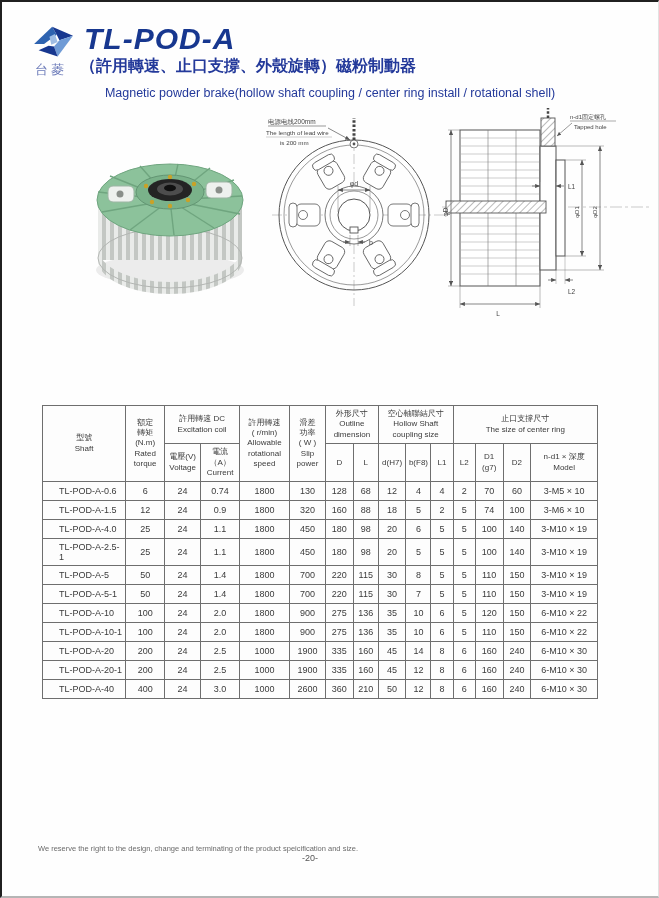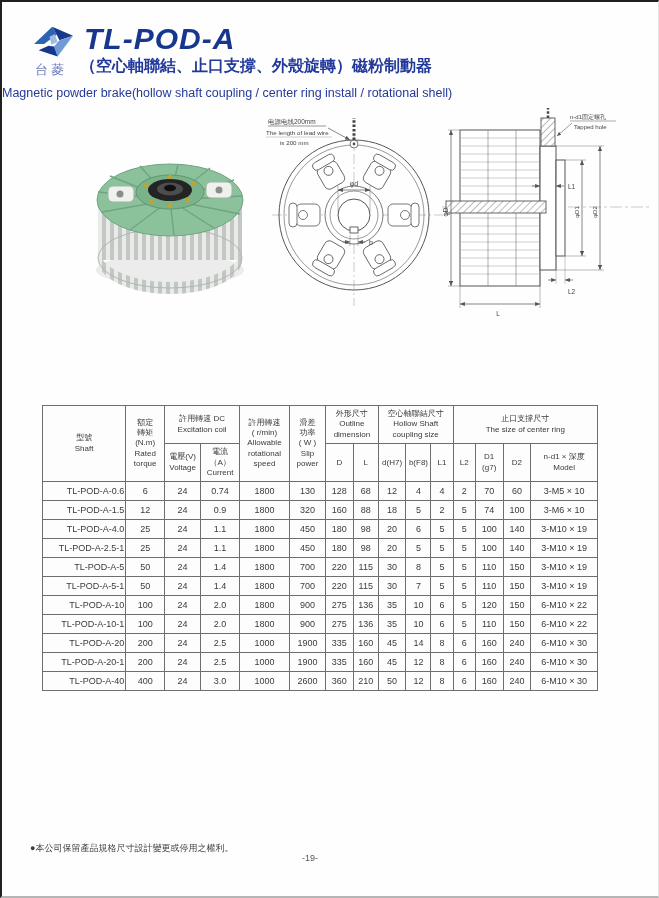--- a/index.html
+++ b/index.html
@@ -9,54 +9,54 @@
     font-family:"Liberation Sans", sans-serif;
     border-left:2px solid #202020;border-top:2px solid #202020;
     border-right:1px solid #e2e2e2;border-bottom:2px solid #b5b5b5;
   }
   
   .logo{position:absolute;left:28px;top:22px;width:48px;height:38px;}
   .brand{position:absolute;left:33px;top:59px;font-size:13px;color:#6a79b8;letter-spacing:3px;}
   .title{position:absolute;left:82px;top:20px;font-size:30px;font-weight:bold;font-style:italic;
          color:#17378f;letter-spacing:1px;}
   .sub-zh{position:absolute;left:78px;top:54px;font-size:16px;font-weight:bold;color:#23399a;}
-  .sub-en{position:absolute;left:0;top:84px;width:100%;text-align:left;font-size:12.5px;color:#23399a;}
+  .sub-en{position:absolute;left:0;top:84px;width:100%;text-align:center;font-size:12.5px;color:#23399a;}
   
   .fig-photo{position:absolute;left:80px;top:128px;}
   .fig-front{position:absolute;left:258px;top:112px;}
   .fig-side{position:absolute;left:438px;top:106px;}
   svg text{font-family:"Liberation Sans", sans-serif;fill:#444;}
   
   .spec-table{position:absolute;left:40px;top:403px;width:556px;border-collapse:collapse;
               table-layout:fixed;background:#fdfdfd;}
   .spec-table th,.spec-table td{border:1px solid #6e6e6e;color:#3a3a3a;}
   .spec-table th{font-size:8px;font-weight:normal;padding:3px 1px;white-space:pre-line;line-height:1.3;}
   .spec-table td{font-size:9px;text-align:center;padding:3px 1px;height:12px;}
-  .spec-table td.model{text-align:right;padding-left:2px;}
+  .spec-table td.model{text-align:left;padding-left:16px;}
   
   .footer{position:absolute;left:28px;top:840px;width:420px;}
   .footer .zh{font-size:9px;color:#3d3d3d;}
   .footer .en{font-size:7.5px;color:#6b6b6b;margin-top:2px;margin-left:8px;}
   .page-number{position:absolute;left:300px;top:851px;font-size:9px;color:#555;}
 </style>
 </head>
 <body>
 
 <div class="page">
 
   <svg class="logo" viewBox="0 0 50 42">
     <path d="M3,22 L23,3 L28,12 L14,22 Z" fill="#2e63b0"></path>
     <path d="M23,3 L46,13 L31,18 L28,12 Z" fill="#17378f"></path>
     <path d="M46,13 L29,36 L25,25 L31,18 Z" fill="#6f9bd6"></path>
     <path d="M29,36 L8,29 L19,24 L25,25 Z" fill="#17378f"></path>
     <path d="M20,14 L26,11 L29,20 L22,23 Z" fill="#9fbde4"></path>
   </svg>
   <div class="brand">台菱</div>
   <div class="title">TL-POD-A</div>
-  <div class="sub-zh">（空心軸聯結、止口支撐、外殼旋轉）磁粉制動器</div>
+  <div class="sub-zh">（許用轉速、止口支撐、外殼旋轉）磁粉制動器</div>
   <div class="sub-en">Magnetic powder brake(hollow shaft coupling / center ring install / rotational shell)</div>
 
   <svg class="fig-photo" width="175" height="165" viewBox="0 0 175 165">
     <defs>
       <pattern id="fins" width="8" height="12" patternUnits="userSpaceOnUse">
         <rect width="8" height="12" fill="#c3c7c3"></rect>
         <rect width="4" height="12" fill="#e9ebe9"></rect>
       </pattern>
     </defs>
     <ellipse cx="88" cy="140" rx="74" ry="16" fill="#ececec"></ellipse>
@@ -512,17 +512,17 @@
           <td>8</td>
           <td>6</td>
           <td>160</td>
           <td>240</td>
           <td>6-M10 × 30</td>
         </tr>
       </tbody>
   </table>
 
   <div class="footer">
-    <div class="zh">●<span>本公司保留產品規格尺寸設計變更或停用之權利。</span></div>
+    <div class="en">We reserve the right to the design, change and terminating of the product speicification and size.</div>
   </div>
-  <div class="page-number">-19-</div>
+  <div class="page-number">-20-</div>
 
 </div>
 
 </body></html>

